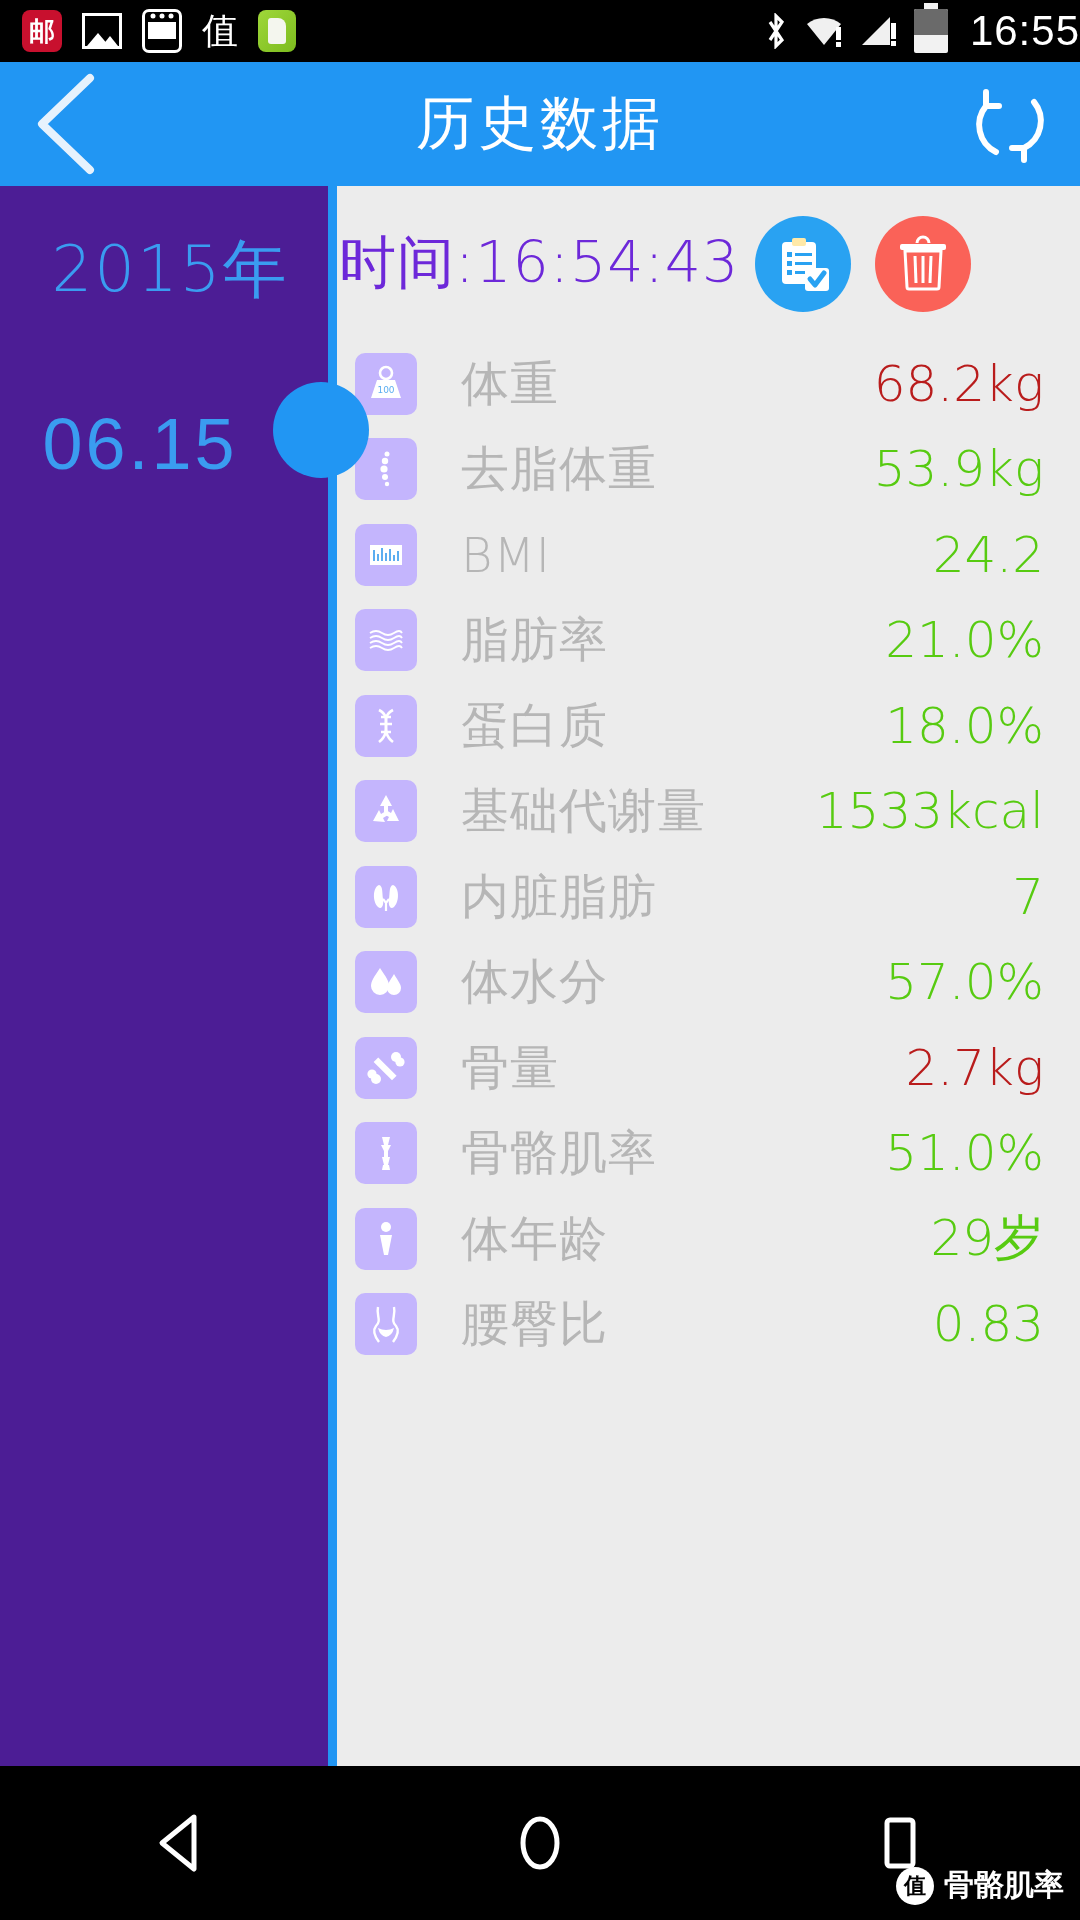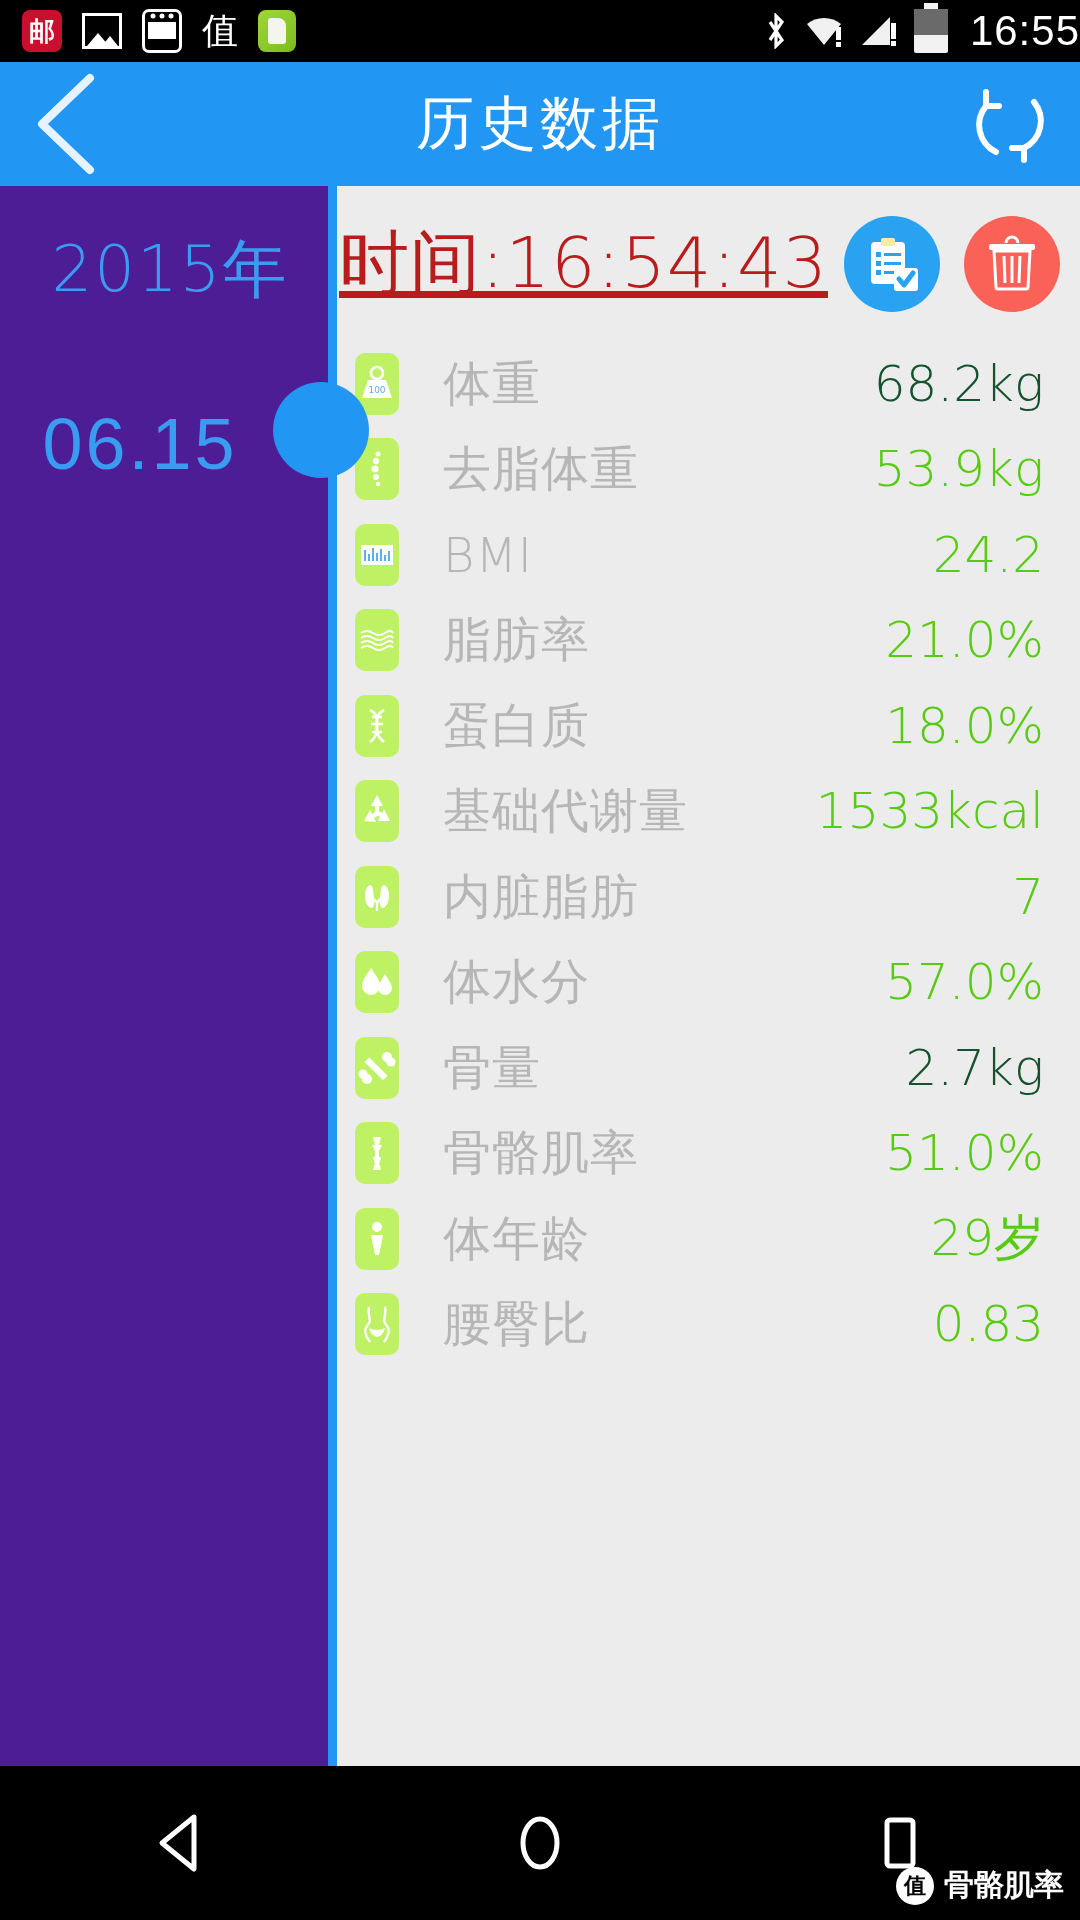--- a/index.html
+++ b/index.html
@@ -114,50 +114,50 @@
 
   .detail-pane {
     position:absolute; left:337px; top:0; right:0; height:100%;
     background:#ececec;
   }
   .time-row {
     position:relative; height:155px; display:flex; align-items:center;
     padding-left:0px;
   }
   .time-text {
-    margin-left:2px; color:#b91c1c; font-size:70px; font-weight:300;
-    letter-spacing:1px; font-family:"DejaVu Sans",sans-serif;text-decoration:underline;
+    margin-left:2px; color:#6d28d9; font-size:57px; font-weight:300;
+    letter-spacing:1px; font-family:"DejaVu Sans",sans-serif;
   }
   .act-btns { margin-left:16px; display:flex; align-items:center; gap:24px; }
   .circle-btn {
     width:96px; height:96px; border-radius:50%;
     display:flex; align-items:center; justify-content:center;
   }
   .btn-report { background:#29a2f2; }
   .btn-delete { background:#fa6258; }
 
   
   .rows { padding:0 0 0 18px; }
   .row {
     display:flex; align-items:center; height:85.5px;
   }
   .row-ico {
-    width:44px; height:62px; border-radius:10px; background:#bef264;
+    width:62px; height:62px; border-radius:10px; background:#c4b5fd;
     display:flex; align-items:center; justify-content:center; flex:0 0 auto;
   }
   .row-label {
     margin-left:44px; color:#b6b6b6; font-size:48px; font-weight:300;
     letter-spacing:1px; font-family:"DejaVu Sans",sans-serif; white-space:nowrap;
   }
   .row-value {
     margin-left:auto; padding-right:36px; font-size:50px; font-weight:300;
     letter-spacing:0px; font-family:"DejaVu Sans",sans-serif; white-space:nowrap;
   }
   .v-green { color:#57cb11; }
-  .v-red   { color:#14532d; }
+  .v-red   { color:#b91c1c; }
 
   
   .navbar {
     position:absolute; bottom:0; left:0; width:1080px; height:154px;
     background:#000; display:flex; align-items:center; justify-content:space-around;
   }
   .nav-btn { width:200px; height:154px; display:flex; align-items:center; justify-content:center; }
   .watermark {
     position:absolute; right:16px; bottom:14px;
     display:flex; align-items:center; gap:10px;

